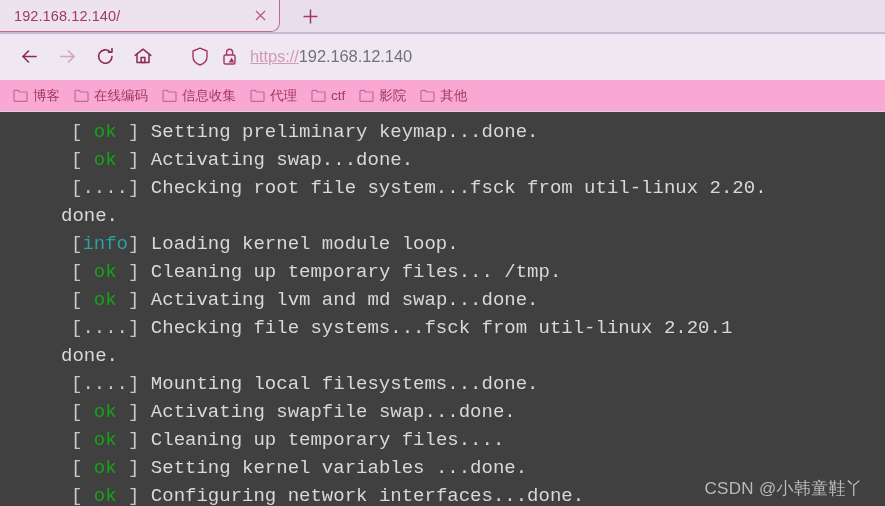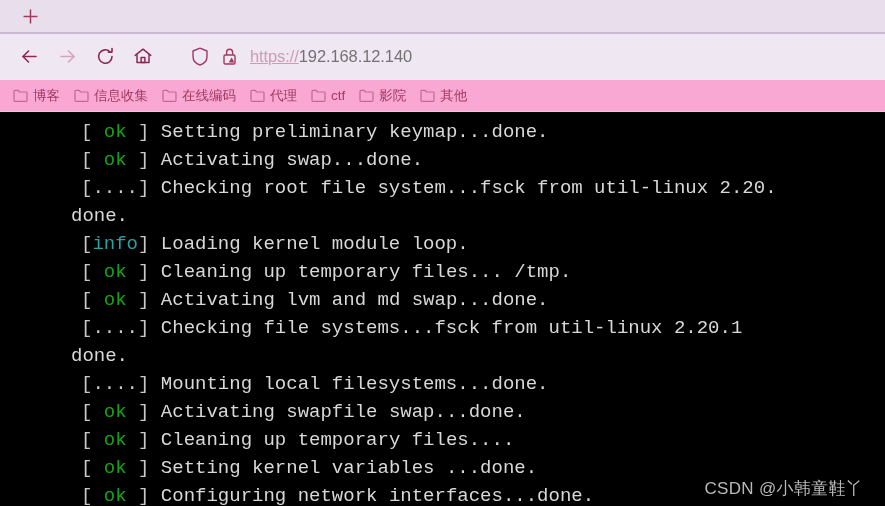--- a/index.html
+++ b/index.html
@@ -105,24 +105,24 @@
   .bm-label {
     font-size: 13.5px;
     color: #a2395f;
     margin-left: 5px;
   }
   .bm svg { display: block; }
 
   
   .page {
     flex: 1 1 auto;
-    background: #000000;
+    background: #404040;
     overflow: hidden;
     position: relative;
-    padding: 6px 0 0 16px;
+    padding: 6px 0 0 6px;
   }
   .term {
     font-family: "Liberation Mono", "DejaVu Sans Mono", monospace;
     font-size: 19px;
     line-height: 28px;
     color: #d8d8d8;
     white-space: pre;
     padding-left: 55px;
   }
   .term .line { white-space: pre; }
@@ -139,20 +139,29 @@
     color: #b9b9b9;
     letter-spacing: .3px;
   }
 </style>
 </head>
 <body>
 
 <div id="app">
 
   <div class="tabstrip">
+    <div class="tab">
+      <span class="tab-title">192.168.12.140/</span>
+      <span class="tab-close">
+        <svg width="13" height="13" viewBox="0 0 13 13" fill="none" stroke="#b15d80" stroke-width="1.3">
+          <line x1="2" y1="2" x2="11" y2="11"></line>
+            <line x1="11" y1="2" x2="2" y2="11"></line>
+        </svg>
+      </span>
+    </div>
     <div class="newtab">
       <svg width="19" height="19" viewBox="0 0 19 19" fill="none" stroke="#a2395f" stroke-width="1.5">
         <line x1="9.5" y1="2.5" x2="9.5" y2="16.5"></line>
           <line x1="2.5" y1="9.5" x2="16.5" y2="9.5"></line>
       </svg>
     </div>
   </div>
 
   <div class="navbar">
 
@@ -212,29 +221,29 @@
           </svg>
         </span>
         <span class="bm-label">博客</span>
       </div>
       <div class="bm">
         <span>
           <svg width="15" height="13" viewBox="0 0 15 13" fill="none" stroke="#c06a92" stroke-width="1.2" stroke-linejoin="round">
             <path d="M1 11.6V2.2a.8.8 0 0 1 .8-.8h3.4l1.3 1.6h6.7a.8.8 0 0 1 .8.8v7.8a.8.8 0 0 1-.8.8H1.8a.8.8 0 0 1-.8-.8z"></path>
           </svg>
         </span>
+        <span class="bm-label">在线编码</span>
+      </div>
+      <div class="bm">
+        <span>
+          <svg width="15" height="13" viewBox="0 0 15 13" fill="none" stroke="#c06a92" stroke-width="1.2" stroke-linejoin="round">
+            <path d="M1 11.6V2.2a.8.8 0 0 1 .8-.8h3.4l1.3 1.6h6.7a.8.8 0 0 1 .8.8v7.8a.8.8 0 0 1-.8.8H1.8a.8.8 0 0 1-.8-.8z"></path>
+          </svg>
+        </span>
         <span class="bm-label">信息收集</span>
-      </div>
-      <div class="bm">
-        <span>
-          <svg width="15" height="13" viewBox="0 0 15 13" fill="none" stroke="#c06a92" stroke-width="1.2" stroke-linejoin="round">
-            <path d="M1 11.6V2.2a.8.8 0 0 1 .8-.8h3.4l1.3 1.6h6.7a.8.8 0 0 1 .8.8v7.8a.8.8 0 0 1-.8.8H1.8a.8.8 0 0 1-.8-.8z"></path>
-          </svg>
-        </span>
-        <span class="bm-label">在线编码</span>
       </div>
       <div class="bm">
         <span>
           <svg width="15" height="13" viewBox="0 0 15 13" fill="none" stroke="#c06a92" stroke-width="1.2" stroke-linejoin="round">
             <path d="M1 11.6V2.2a.8.8 0 0 1 .8-.8h3.4l1.3 1.6h6.7a.8.8 0 0 1 .8.8v7.8a.8.8 0 0 1-.8.8H1.8a.8.8 0 0 1-.8-.8z"></path>
           </svg>
         </span>
         <span class="bm-label">代理</span>
       </div>
       <div class="bm">

